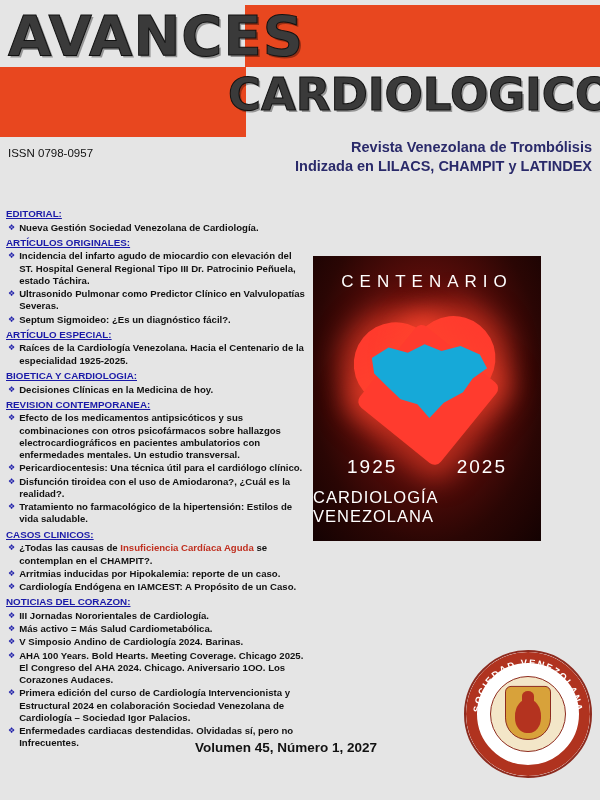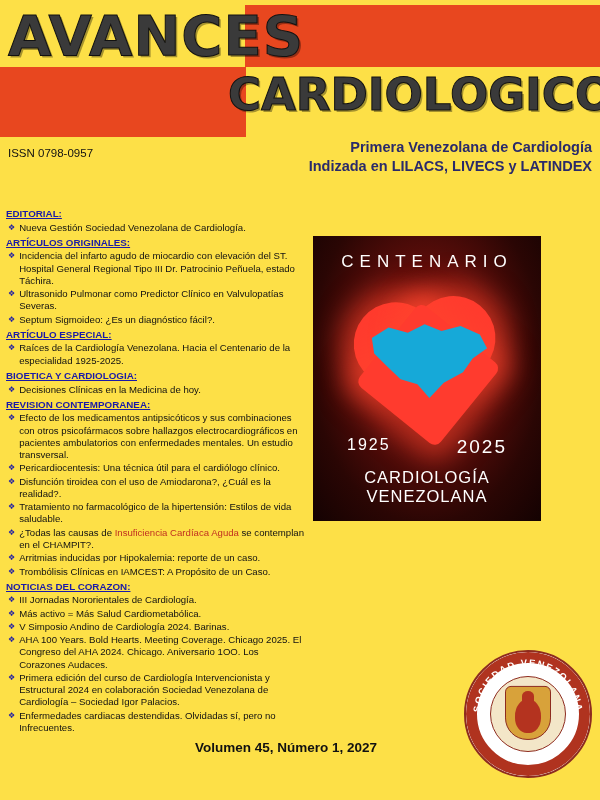--- a/index.html
+++ b/index.html
@@ -11,21 +11,21 @@
     height: 800px;
     background: #ffffff;
     font-family: "Liberation Sans", sans-serif;
     overflow: hidden;
     position: relative;
   }
   .page {
     position: relative;
     width: 600px;
     height: 800px;
-    background: #fde047;
+    background: #e5e5e5;
   }
 
   
   .masthead {
     position: absolute;
     left: 0; top: 0;
     width: 600px;
     height: 185px;
   }
   .orange-band-top {
@@ -117,30 +117,31 @@
   }
   .toc .bullet {
     color: #1a1aa8;
     font-size: 8px;
     margin-right: 4px;
     line-height: 1.45;
     flex: 0 0 auto;
   }
   .toc .item-text {
     flex: 1 1 auto;
+    font-weight: bold;
   }
   .toc .hl {
     color: #c03020;
     margin-top: 16px;
   }
 
   
   .centenario {
     position: absolute;
-    left: 313px; top: 236px;
+    left: 313px; top: 256px;
     width: 228px; height: 285px;
     background: radial-gradient(ellipse at 50% 42%, #7a1410 0%, #5a0d0a 40%, #2a0604 72%, #140202 100%);
     overflow: hidden;
   }
   .cent-title {
     position: absolute;
     top: 16px; left: 0; right: 0;
     text-align: center;
     color: #ffffff;
     font-size: 17px;
@@ -176,34 +177,34 @@
     transform: translate(-50%,-50%);
     width: 120px; height: 86px;
     background: #16a9d8;
     clip-path: polygon(4% 22%, 18% 10%, 34% 16%, 48% 6%, 62% 14%, 78% 8%, 94% 18%, 100% 34%, 88% 46%, 80% 62%, 64% 74%, 52% 92%, 42% 76%, 28% 70%, 16% 54%, 6% 40%);
     box-shadow: 0 0 0 2px rgba(255,255,255,0.12);
   }
   .cent-year-left {
     position: absolute;
     left: 34px; top: 200px;
     color: #ffffff;
-    font-size: 16px;
+    font-size: 19px;
     letter-spacing: 2px;
   }
   .cent-year-right {
     position: absolute;
     right: 34px; top: 200px;
     color: #ffffff;
     font-size: 19px;
     letter-spacing: 2px;
   }
   .cent-bottom {
     position: absolute;
     left: 0; right: 0; top: 232px;
-    text-align: center;
+    text-align: left;
     color: #ffffff;
     font-size: 16.5px;
     letter-spacing: 1px;
   }
 
   
   .logo {
     position: absolute;
     left: 464px; top: 650px;
     width: 124px; height: 124px;
@@ -286,22 +287,22 @@
     <div class="orange-band-top"></div>
     <div class="orange-band-bottom"></div>
     <div class="title-avances">AVANCES</div>
     <div class="title-cardiologicos">CARDIOLOGICOS</div>
 
     <div class="issn-block">
       <div>ISSN 0798-0957</div>
     </div>
 
     <div class="subtitle-block">
-      <div class="subtitle-1">Primera Venezolana de Cardiología</div>
-      <div class="subtitle-2">Indizada en LILACS, LIVECS y LATINDEX</div>
+      <div class="subtitle-1">Revista Venezolana de Trombólisis</div>
+      <div class="subtitle-2">Indizada en LILACS, CHAMPIT y LATINDEX</div>
     </div>
   </div>
 
   <div class="toc" id="toc-root">
       <span class="section">EDITORIAL:</span>
       <div class="item">
         <span class="bullet">❖</span>
         <span class="item-text">Nueva Gestión Sociedad Venezolana de Cardiología.</span>
       </div>
       <span class="section">ARTÍCULOS ORIGINALES:</span>
@@ -337,31 +338,32 @@
         <span class="item-text">Pericardiocentesis: Una técnica útil para el cardiólogo clínico.</span>
       </div>
       <div class="item">
         <span class="bullet">❖</span>
         <span class="item-text">Disfunción tiroidea con el uso de Amiodarona?, ¿Cuál es la realidad?.</span>
       </div>
       <div class="item">
         <span class="bullet">❖</span>
         <span class="item-text">Tratamiento no farmacológico de la hipertensión: Estilos de vida saludable.</span>
       </div>
+      <span class="section">CASOS CLINICOS:</span>
       <div class="item">
         <span class="bullet">❖</span>
         <span class="item-text">¿Todas las causas de <span class="hl">Insuficiencia Cardíaca Aguda</span> se contemplan en el CHAMPIT?.</span>
       </div>
       <div class="item">
         <span class="bullet">❖</span>
         <span class="item-text">Arritmias inducidas por Hipokalemia: reporte de un caso.</span>
       </div>
       <div class="item">
         <span class="bullet">❖</span>
-        <span class="item-text">Trombólisis Clínicas en IAMCEST: A Propósito de un Caso.</span>
+        <span class="item-text">Cardiología Endógena en IAMCEST: A Propósito de un Caso.</span>
       </div>
       <span class="section">NOTICIAS DEL CORAZON:</span>
       <div class="item">
         <span class="bullet">❖</span>
         <span class="item-text">III Jornadas Nororientales de Cardiología.</span>
       </div>
       <div class="item">
         <span class="bullet">❖</span>
         <span class="item-text">Más activo = Más Salud Cardiometabólica.</span>
       </div>

